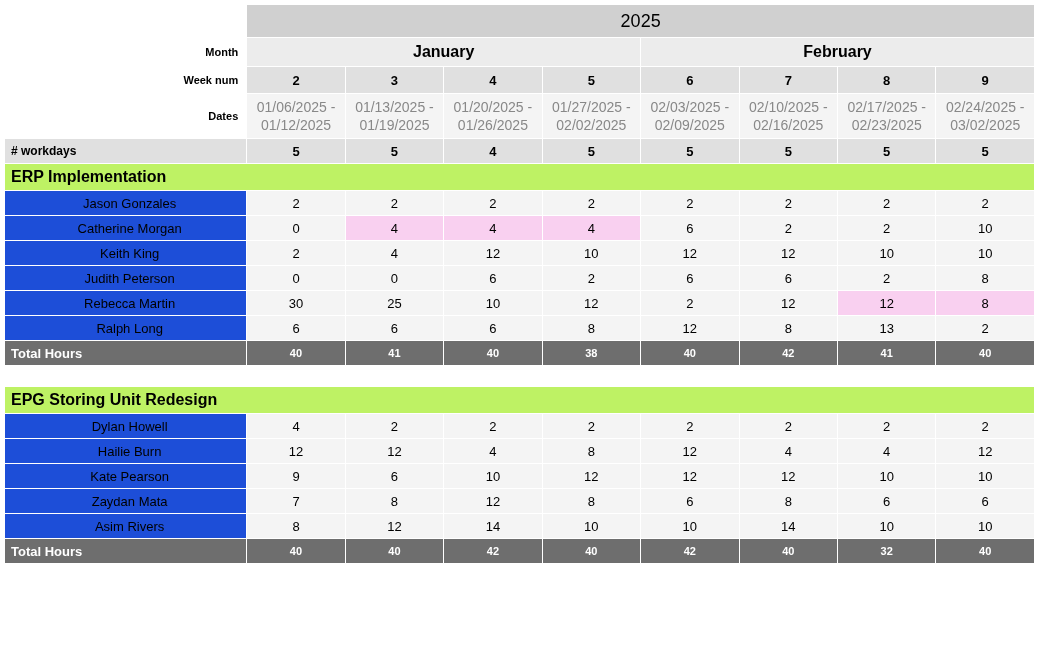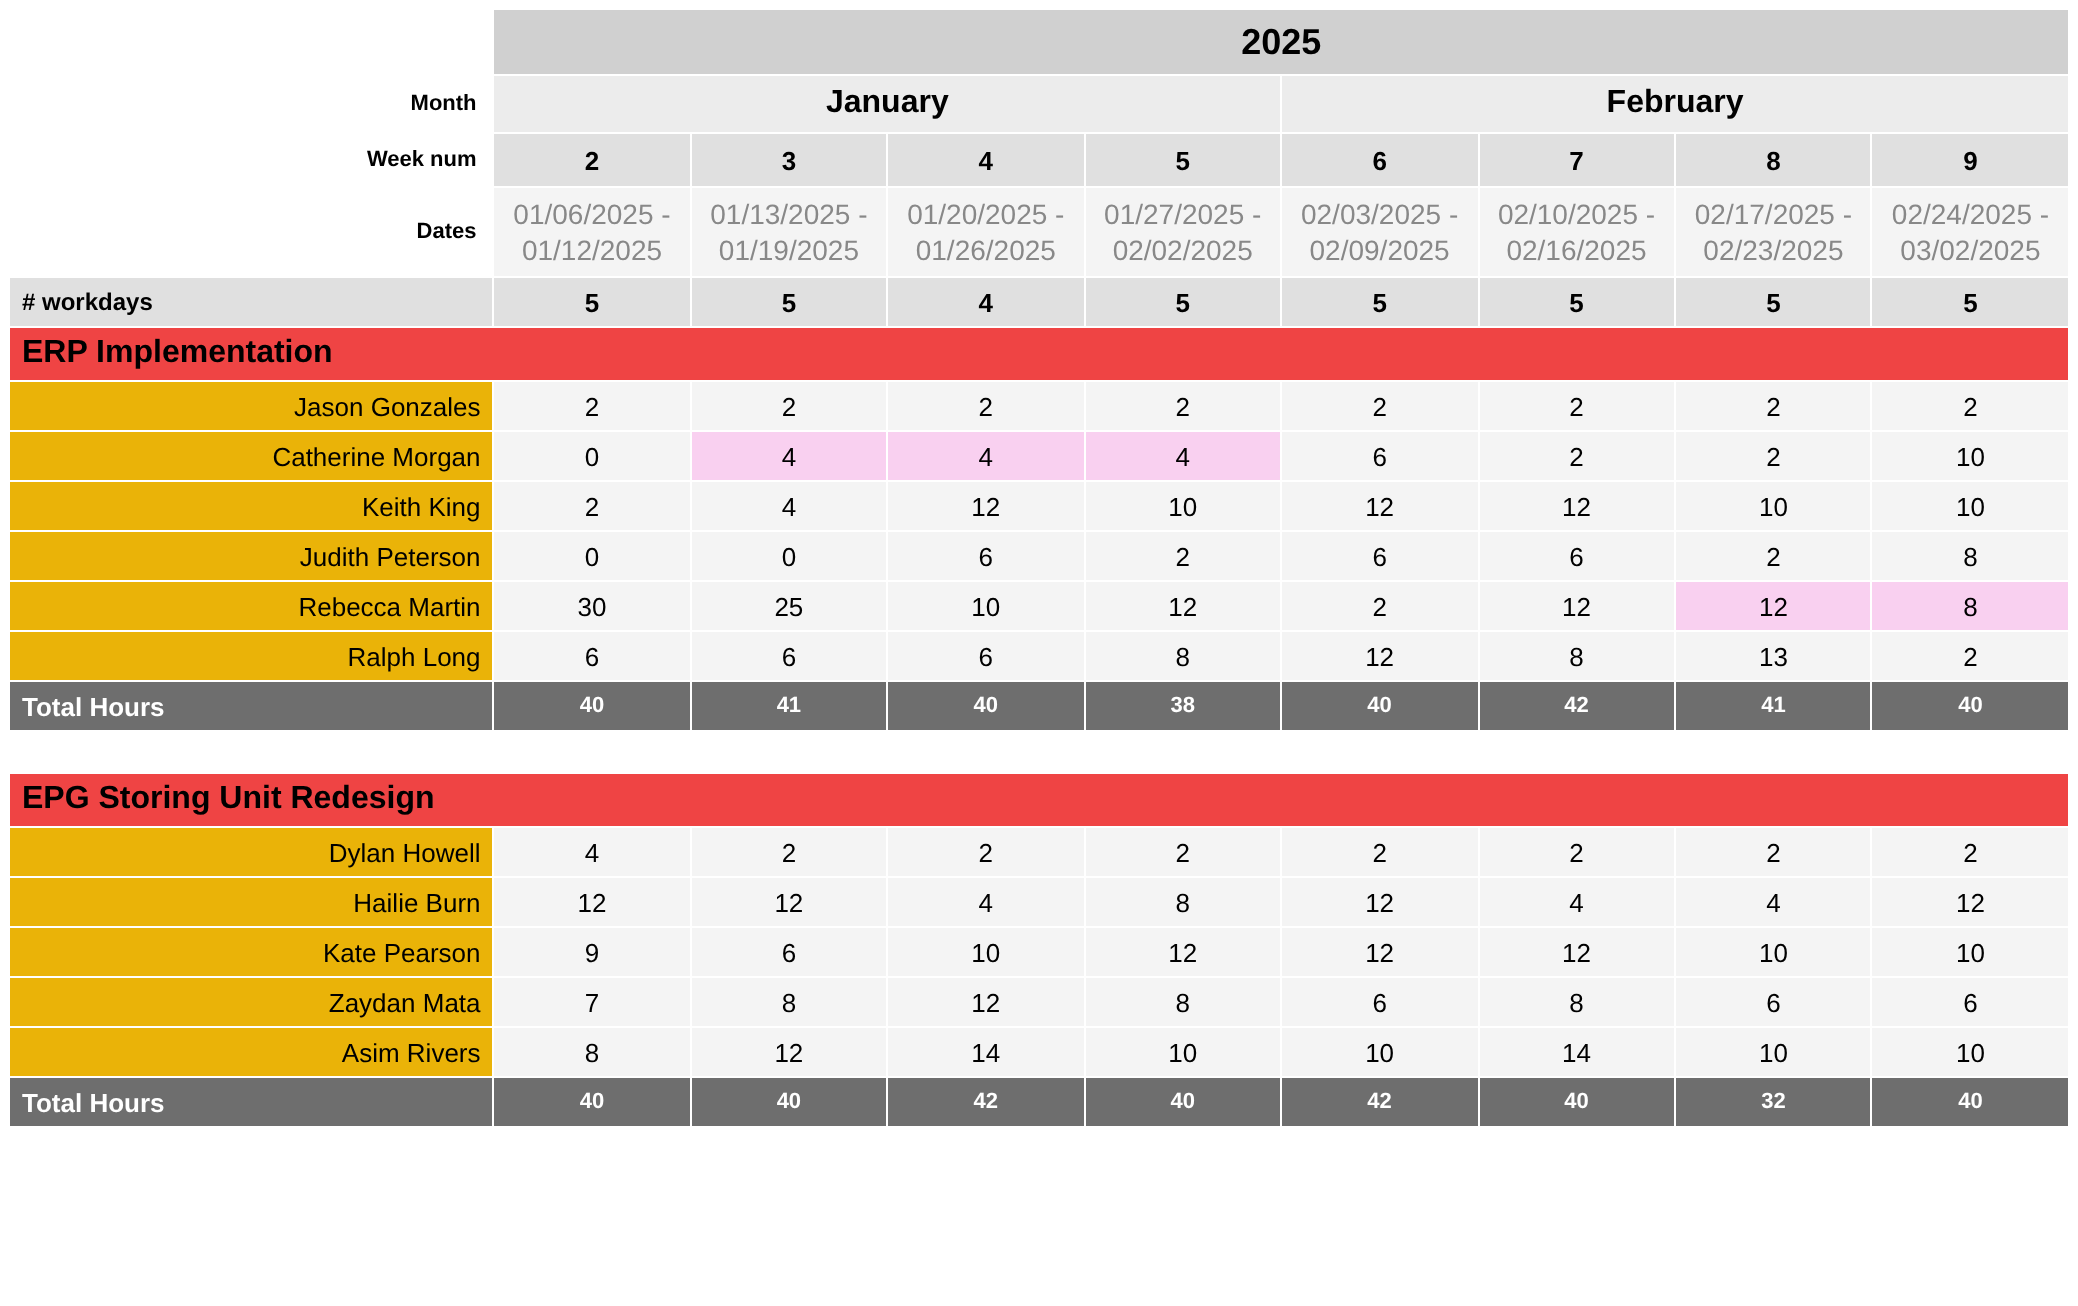--- a/index.html
+++ b/index.html
@@ -24,21 +24,21 @@
     text-align: right;
     font-weight: bold;
     font-size: 11px;
     background: #fff;
     height: 26px;
     padding-right: 8px;
   }
   .year-cell {
     background: #d0d0d0;
     text-align: center;
-    font-weight: bold;
+    font-weight: normal;
     font-size: 18px;
     height: 32px;
   }
   .month-cell {
     background: #ececec;
     text-align: center;
     font-weight: bold;
     font-size: 16px;
     height: 28px;
   }
@@ -65,30 +65,30 @@
     padding-right: 8px;
     height: 24px;
   }
   .workday-cell {
     background: #e0e0e0;
     text-align: center;
     font-weight: bold;
     font-size: 13px;
   }
   .project-title {
-    background: #ef4444;
+    background: #bef264;
     font-weight: bold;
     font-size: 16px;
     text-align: left;
     padding-left: 6px;
     height: 26px;
   }
   .person-name {
-    background: #eab308;
-    text-align: right;
+    background: #1d4ed8;
+    text-align: center;
     padding-left: 14px;
     font-size: 13px;
     height: 24px;
   }
   .val-cell {
     background: #f4f4f4;
     text-align: center;
     font-size: 13px;
     height: 24px;
   }

